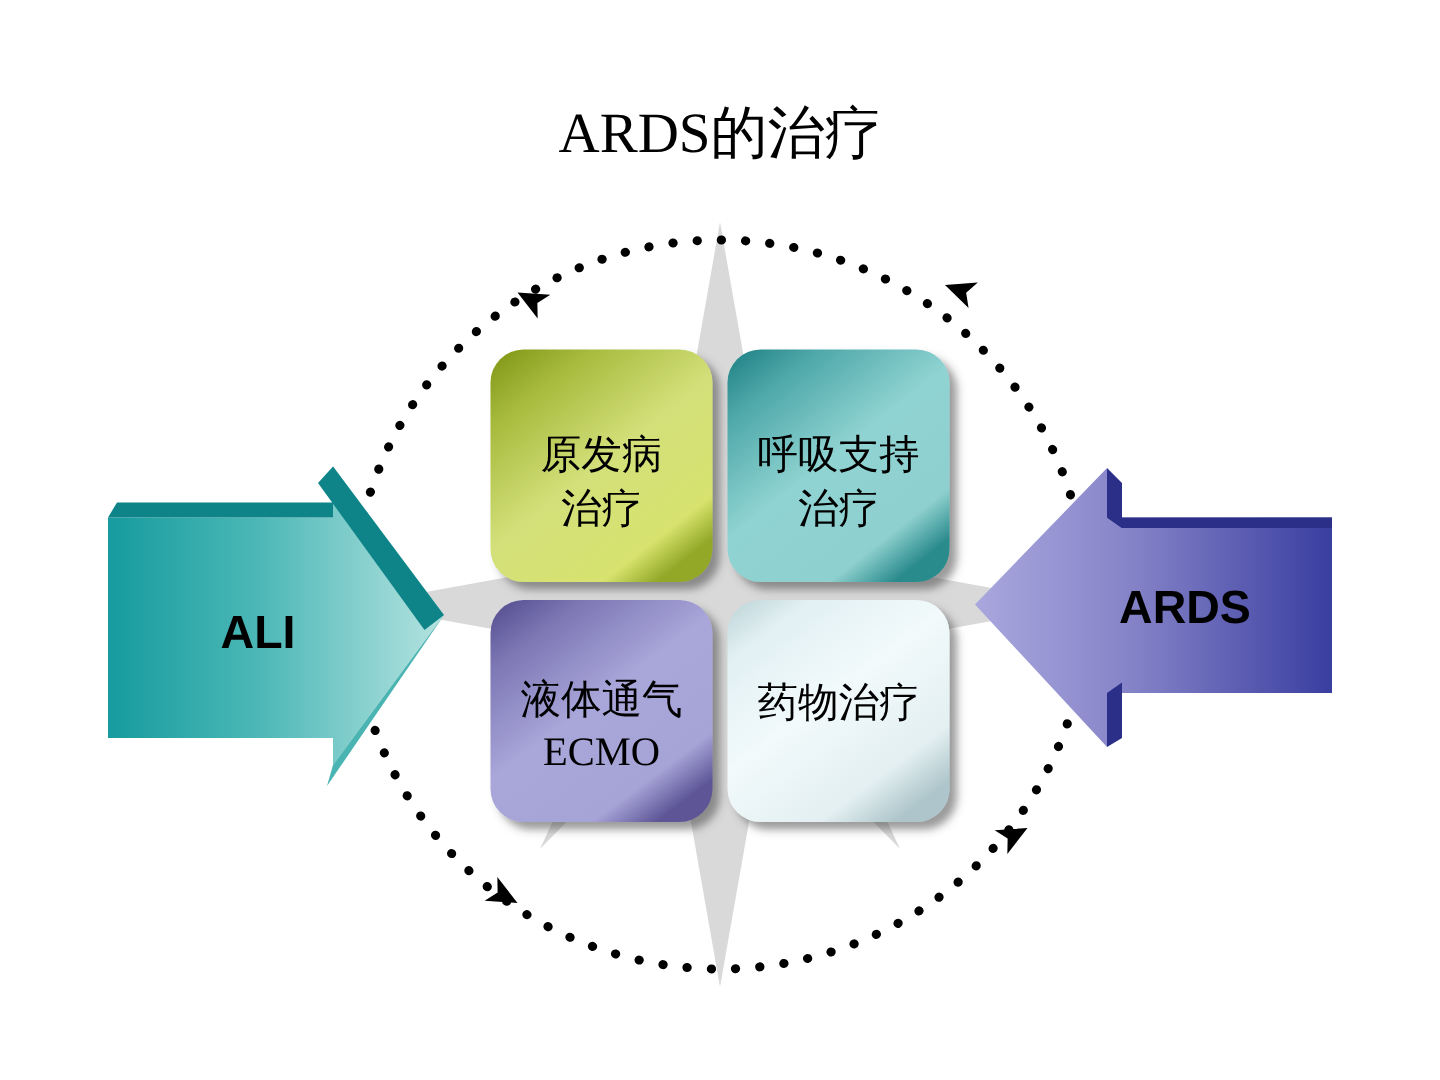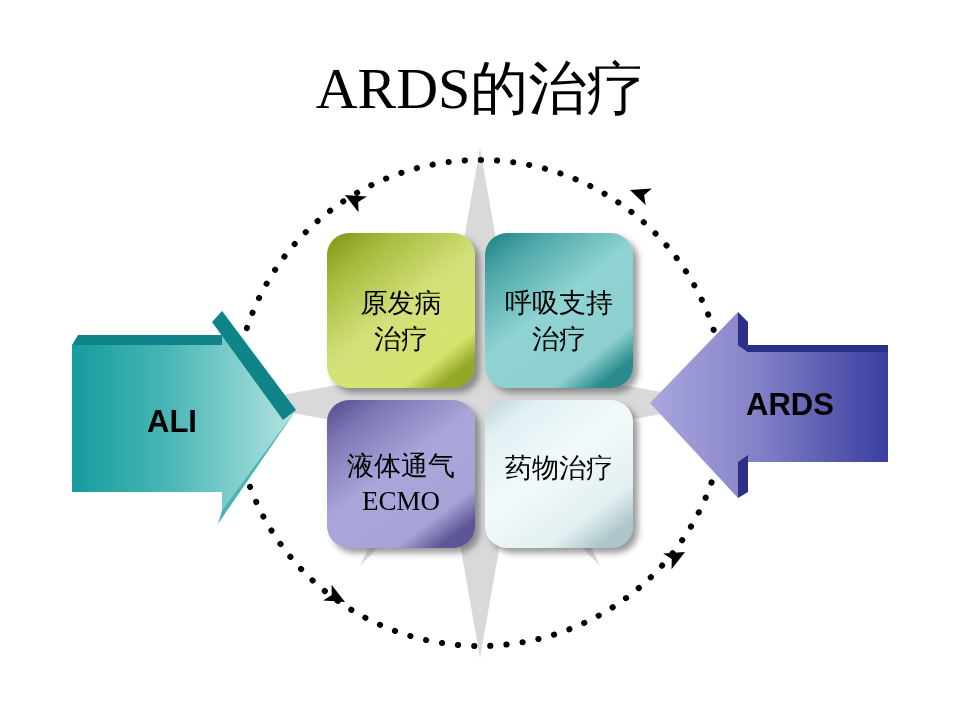--- a/index.html
+++ b/index.html
@@ -21,21 +21,21 @@
     height: 720px;
     background: #ffffff;
   }
   #slide-title {
     position: absolute;
     left: 0;
     top: 62px;
     width: 960px;
     text-align: center;
     font-family: "Liberation Serif", "DejaVu Serif", serif;
-    font-size: 58px;
+    font-size: 38px;
     line-height: 54px;
     color: #000000;
     letter-spacing: 0px;
     white-space: nowrap;
   }
   #diagram {
     position: absolute;
     left: 0;
     top: 0;
     width: 960px;

